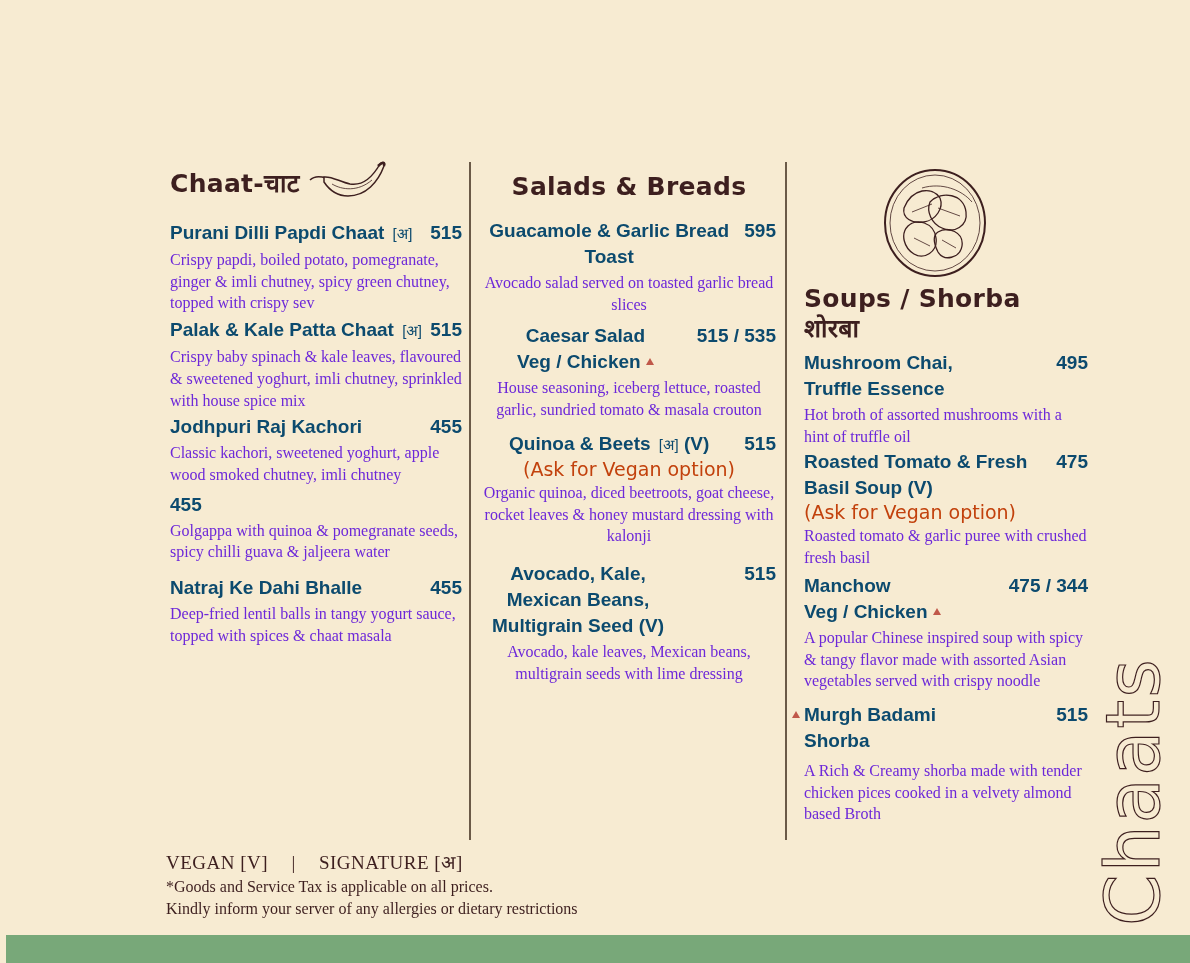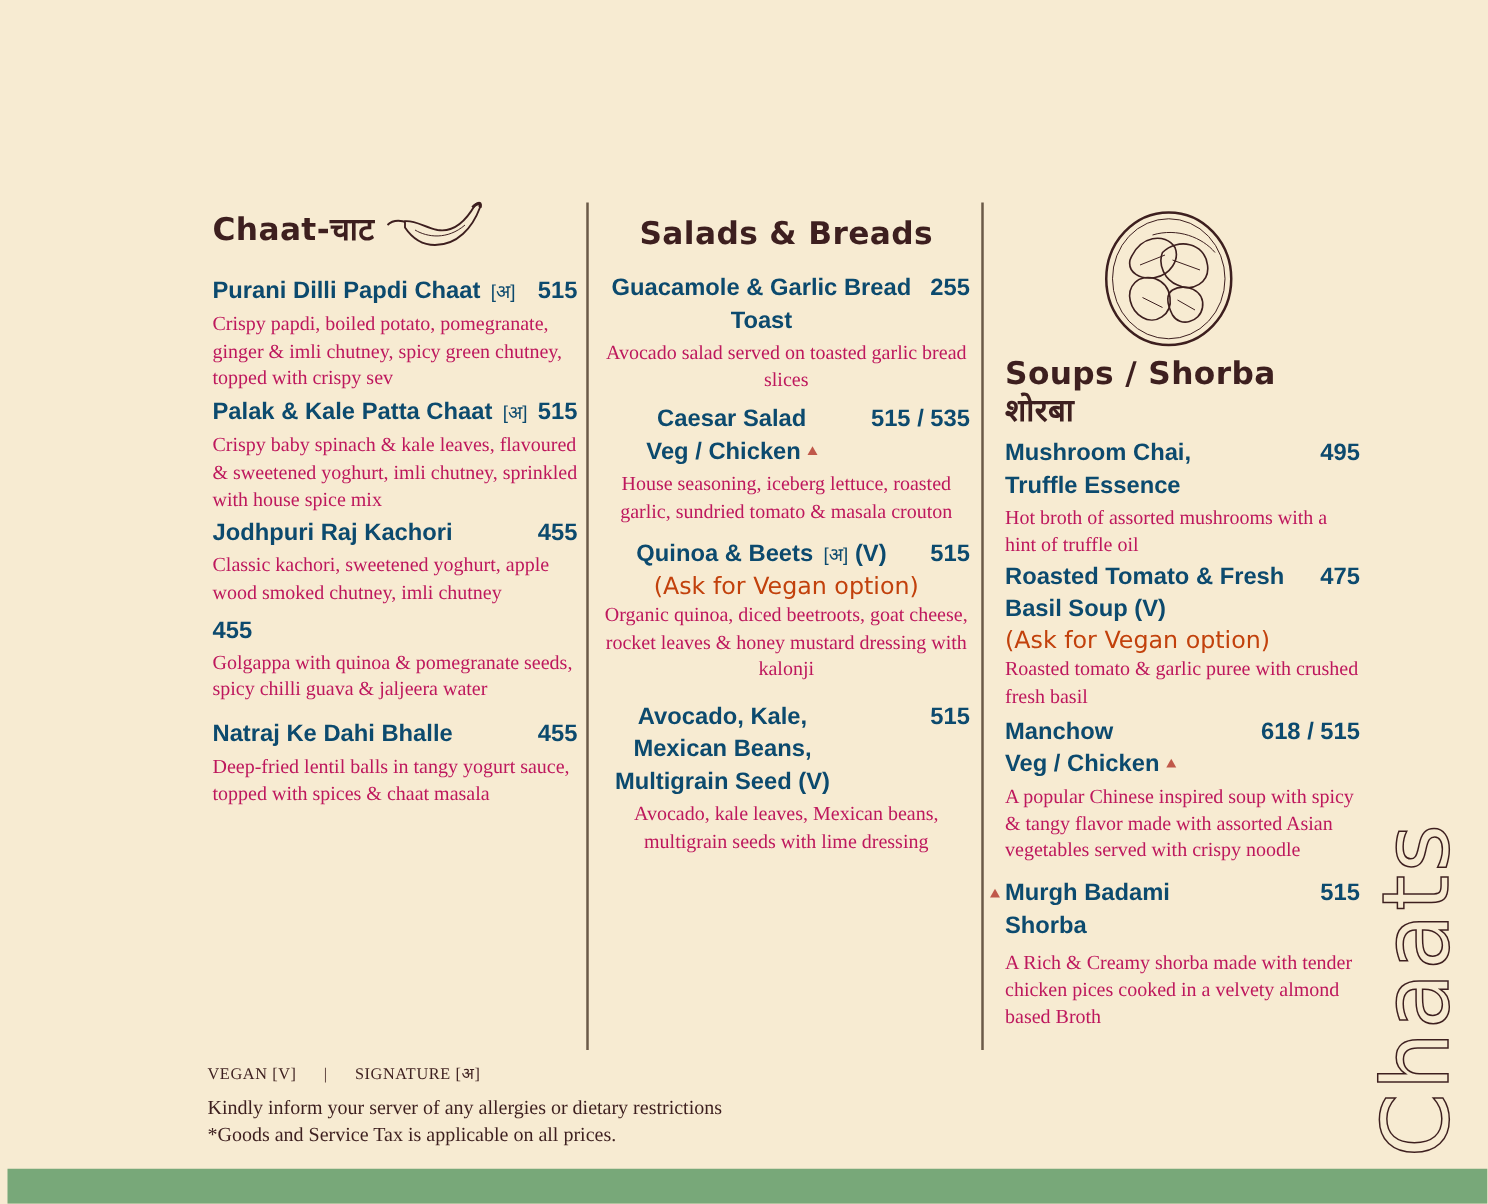--- a/index.html
+++ b/index.html
@@ -63,30 +63,30 @@
     .item-note {
       font-family: "DejaVu Sans", sans-serif;
       font-size: 19px;
       line-height: 22px;
       color: #c2410c;
     }
     .item-desc {
       font-family: "Liberation Serif", serif;
       font-size: 16px;
       line-height: 21.7px;
-      color: #be185d;
+      color: #6d28d9;
       margin-top: 2px;
     }
 
     .chili { margin-left: 8px; margin-top: -10px; }
     .bowl { display: block; margin: 8px 0 0 78px; }
 
     .legend {
       position: absolute; left: 166px; top: 849px;
-      font-family: "Liberation Serif", serif; font-size: 13px;
+      font-family: "Liberation Serif", serif; font-size: 19px;
       letter-spacing: 0.5px; color: #3D1F1F;
     }
     .legend span { margin-right: 18px; }
     .footnote {
       position: absolute; left: 166px; top: 876px;
       font-family: "Liberation Serif", serif; font-size: 16px;
       line-height: 22px; color: #3D1F1F;
     }
 
     .side-label {
@@ -167,21 +167,21 @@
   </div>
 
   <div class="divider divider-1"></div>
 
   <div class="col col-2">
     <div class="section-title">Salads &amp; Breads</div>
 
     <div class="item" style="margin-top:16px;">
       <div class="item-head">
         <span class="item-name">Guacamole &amp; Garlic Bread Toast</span>
-        <span class="item-price">255</span>
+        <span class="item-price">595</span>
       </div>
       <div class="item-desc">Avocado salad served on toasted garlic bread slices</div>
     </div>
 
     <div class="item" style="margin-top:8px;">
       <div class="item-head">
         <span class="item-name">
           <span>Caesar Salad</span><br>
           <span>Veg / Chicken</span><span class="tri"></span>
         </span>
@@ -246,41 +246,41 @@
       <div class="item-note">(Ask for Vegan option)</div>
       <div class="item-desc">Roasted tomato &amp; garlic puree with crushed fresh basil</div>
     </div>
 
     <div class="item" style="margin-top:4px;">
       <div class="item-head">
         <span class="item-name">
           <span>Manchow</span><br>
           <span>Veg / Chicken</span><span class="tri"></span>
         </span>
-        <span class="item-price">618 / 515</span>
+        <span class="item-price">475 / 344</span>
       </div>
       <div class="item-desc">A popular Chinese inspired soup with spicy &amp; tangy flavor made with assorted Asian vegetables served with crispy noodle</div>
     </div>
 
     <div class="item" style="margin-top:10px;">
       <span class="tri-left"></span>
       <div class="item-head">
         <span class="item-name" style="max-width:180px;">Murgh Badami Shorba</span>
         <span class="item-price">515</span>
       </div>
       <div class="item-desc" style="margin-top:6px;">A Rich &amp; Creamy shorba made with tender chicken pices cooked in a velvety almond based Broth</div>
     </div>
   </div>
 
   <div class="legend">
     <span>VEGAN [V]</span>
     <span>|</span>
     <span>SIGNATURE [अ]</span>
   </div>
   <div class="footnote">
+    <div>*Goods and Service Tax is applicable on all prices.</div>
     <div>Kindly inform your server of any allergies or dietary restrictions</div>
-    <div>*Goods and Service Tax is applicable on all prices.</div>
   </div>
 
   <div class="side-label">Chaats</div>
 
   <div class="bottom-band"></div>
 </div>
 
 </body></html>

